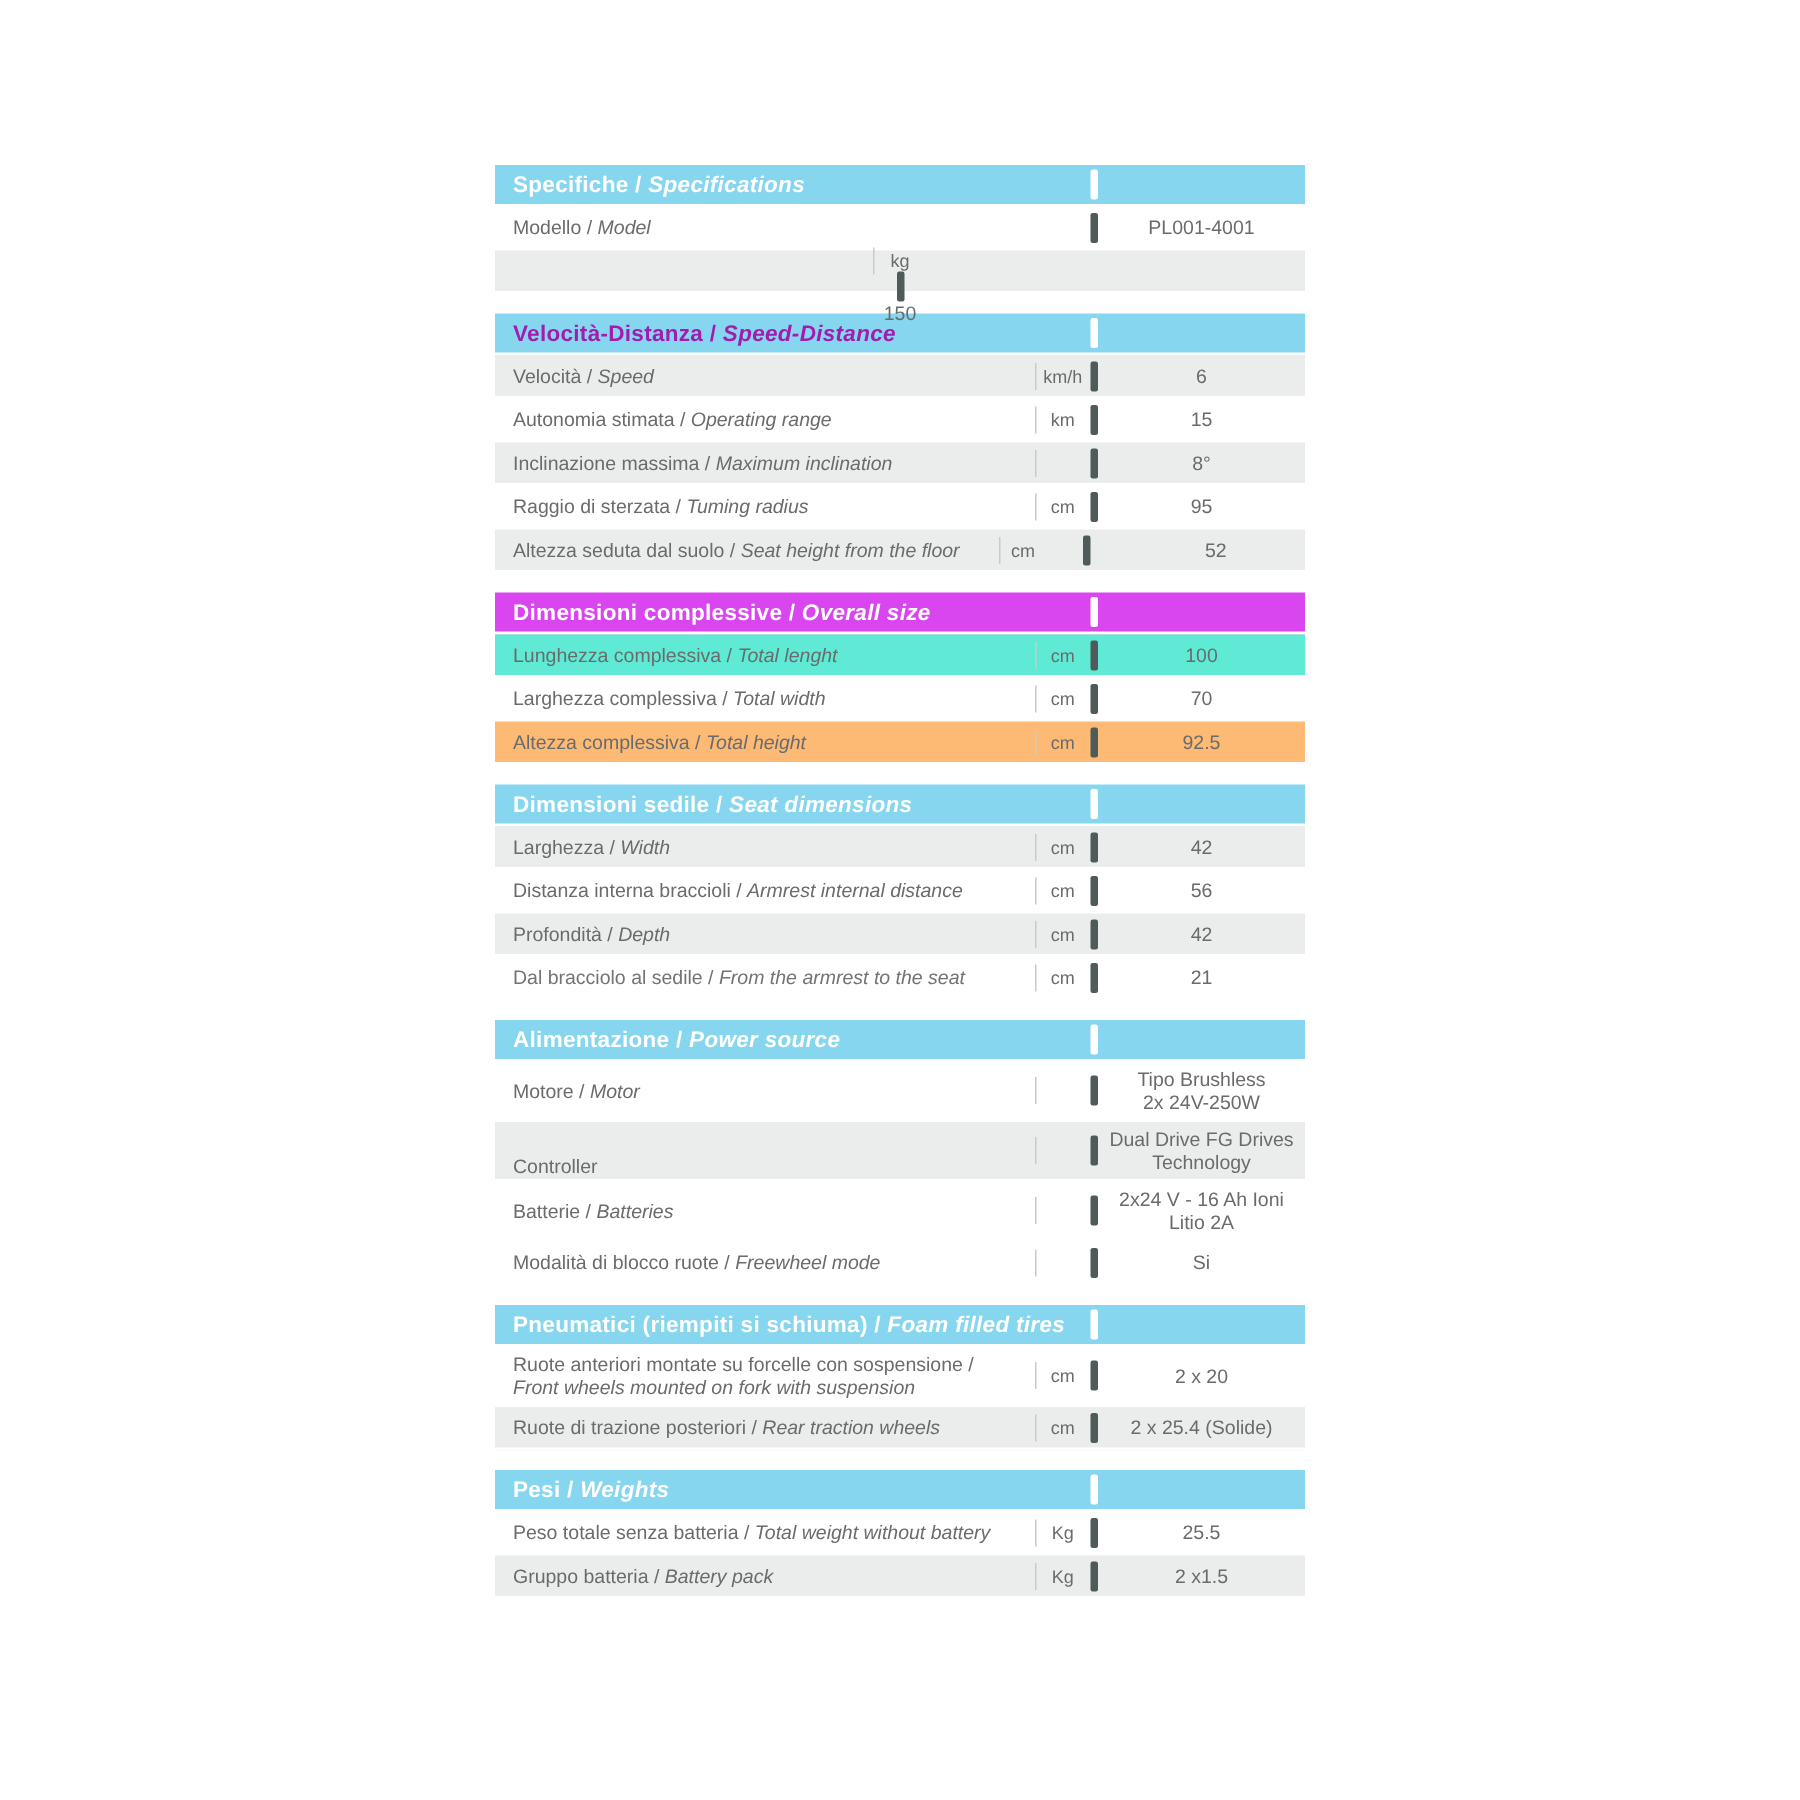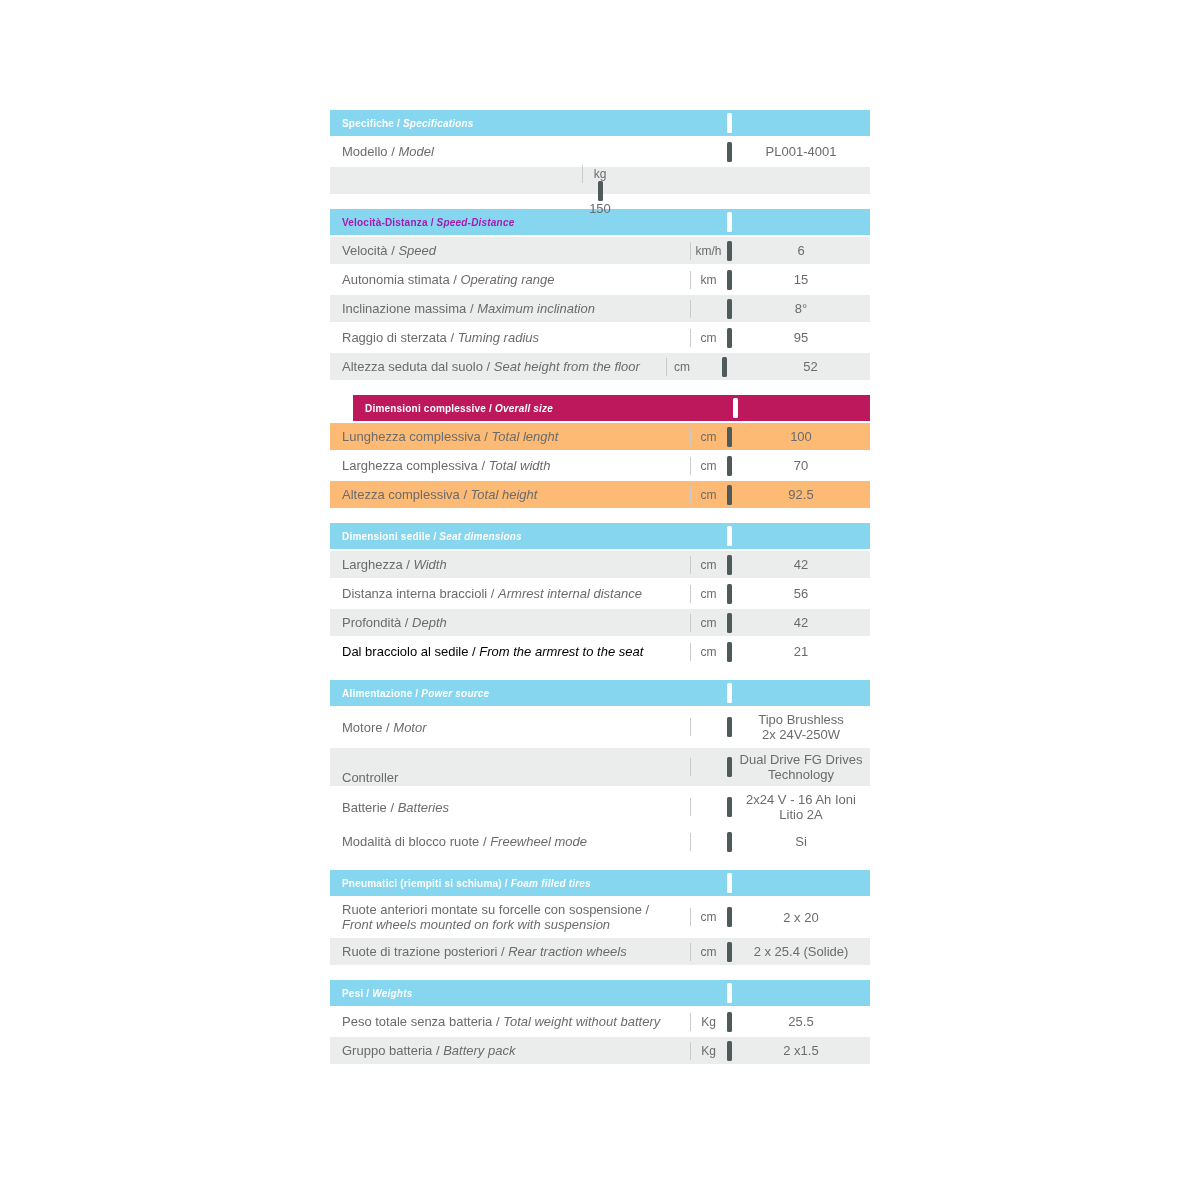--- a/index.html
+++ b/index.html
@@ -9,21 +9,21 @@
     -webkit-font-smoothing:antialiased;
   }
   .spec-table{position:absolute;left:330px;top:110px;width:540px;}
   .section{margin-bottom:13px;}
   .sec-header{
     display:flex;align-items:center;height:28px;box-sizing:border-box;
     border-bottom:2px solid #ffffff;
   }
   .h-title{
     width:397px;box-sizing:border-box;padding-left:12px;
-    font-size:10px;font-weight:bold;letter-spacing:.2px;
+    font-size:15px;font-weight:bold;letter-spacing:.2px;
     white-space:nowrap;overflow:hidden;
   }
   .h-title .en{font-style:italic;}
   .barcol{width:5px;display:flex;align-items:center;justify-content:center;height:100%;}
   .vbar{width:5px;height:20px;border-radius:1.5px;}
   .spacer-val{width:138px;}
   .row{
     display:flex;align-items:center;height:29px;box-sizing:border-box;
     border-bottom:2px solid #ffffff;
   }
@@ -132,28 +132,28 @@
           <span class="udiv" style="background: rgb(201, 202, 203);"></span>
           <span>cm</span>
         </div>
         <div class="barcol">
           <span class="vbar" style="background: rgb(79, 91, 91);"></span>
         </div>
         <div class="val" style="color: rgb(106, 107, 109);">52</div>
       </div>
     </div>
     <div class="section">
-      <div class="sec-header" style="background: #be185d; margin-left: 23px;">
+      <div class="sec-header" style="background: #d946ef;">
         <div class="h-title" style="color: rgb(255, 255, 255);">Dimensioni complessive / <span class="en">Overall size</span></div>
         <div class="barcol">
           <span class="vbar" style="background: rgb(255, 255, 255);"></span>
         </div>
         <div class="spacer-val"></div>
       </div>
-      <div class="row" style="background: #fdba74; justify-content: space-between;">
+      <div class="row" style="background: #5eead4; justify-content: space-between;">
         <div class="lbl" style="color: rgb(106, 107, 109);">Lunghezza complessiva / <span class="en">Total lenght</span></div>
         <div class="unit" style="color: rgb(106, 107, 109);">
           <span class="udiv" style="background: rgb(201, 202, 203);"></span>
           <span>cm</span>
         </div>
         <div class="barcol">
           <span class="vbar" style="background: rgb(79, 91, 91);"></span>
         </div>
         <div class="val" style="color: rgb(106, 107, 109);">100</div>
       </div>
@@ -215,21 +215,21 @@
         <div class="unit" style="color: rgb(106, 107, 109);">
           <span class="udiv" style="background: rgb(201, 202, 203);"></span>
           <span>cm</span>
         </div>
         <div class="barcol">
           <span class="vbar" style="background: rgb(79, 91, 91);"></span>
         </div>
         <div class="val" style="color: rgb(106, 107, 109);">42</div>
       </div>
       <div class="row" style="background: rgb(255, 255, 255);">
-        <div class="lbl" style="color: #000000;">Dal bracciolo al sedile / <span class="en">From the armrest to the seat</span></div>
+        <div class="lbl" style="color: #737373;">Dal bracciolo al sedile / <span class="en">From the armrest to the seat</span></div>
         <div class="unit" style="color: rgb(106, 107, 109);">
           <span class="udiv" style="background: rgb(201, 202, 203);"></span>
           <span>cm</span>
         </div>
         <div class="barcol">
           <span class="vbar" style="background: rgb(79, 91, 91);"></span>
         </div>
         <div class="val" style="color: rgb(106, 107, 109);">21</div>
       </div>
     </div>

